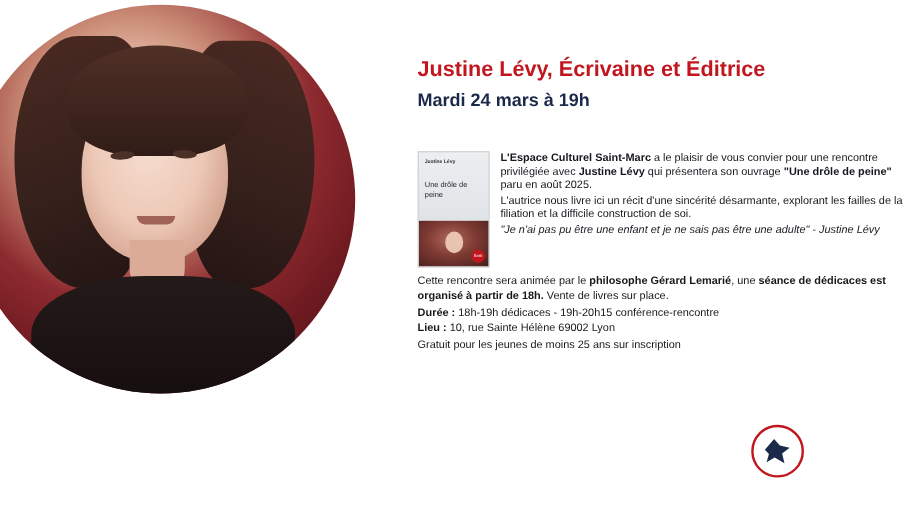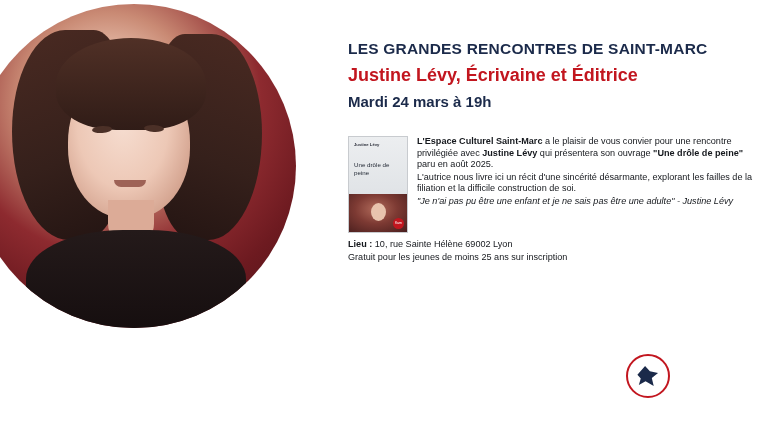--- a/index.html
+++ b/index.html
@@ -148,21 +148,21 @@
     font-size: 15px;
     font-weight: bold;
     color: #1b2a4a;
     white-space: nowrap;
   }
 
   
   .body-block {
     position: absolute;
     left: 0;
-    top: 136px;
+    top: 126px;
     width: 410px;
   }
   .book-row {
     display: flex;
     align-items: flex-start;
   }
   .book-cover {
     position: relative;
     flex: 0 0 auto;
     width: 60px;
@@ -328,21 +328,20 @@
       <div class="eye right"></div>
       <div class="mouth"></div>
       <div class="neck"></div>
       <div class="top-garment"></div>
     </div>
   </div>
 
   <div class="content">
 
     <div class="title-block">
-      <div class="kicker">LES GRANDES RENCONTRES DE SAINT-MARC</div>
       <div class="headline">Justine Lévy, Écrivaine et Éditrice</div>
       <div class="datetime">Mardi 24 mars à 19h</div>
     </div>
 
     <div class="body-block">
       <div class="book-row">
 
         <div class="book-cover">
           <div class="book-author">Justine Lévy</div>
           <div class="book-title">Une drôle de peine</div>
@@ -353,20 +352,22 @@
         </div>
 
         <div class="para-col">
           <p><b>L'Espace Culturel Saint-Marc</b><span> a le plaisir de vous convier pour une rencontre privilégiée avec </span><b>Justine Lévy</b><span> qui présentera son ouvrage </span><b>"Une drôle de peine"</b><span> paru en août 2025.</span></p>
           <p>L'autrice nous livre ici un récit d'une sincérité désarmante, explorant les failles de la filiation et la difficile construction de soi.</p>
           <p class="it">"Je n'ai pas pu être une enfant et je ne sais pas être une adulte" - Justine Lévy</p>
         </div>
       </div>
 
       <div class="after-block">
+        <p><span>Cette rencontre sera animée par le </span><b>philosophe Gérard Lemarié</b><span>, une </span><b>séance de dédicaces est organisé à partir de 18h.</b><span> Vente de livres sur place.</span></p>
+        <p><b>Durée :</b><span> 18h-19h dédicaces - 19h-20h15 conférence-rencontre</span></p>
         <p><b>Lieu :</b><span> 10, rue Sainte Hélène 69002 Lyon</span></p>
         <p>Gratuit pour les jeunes de moins 25 ans sur inscription</p>
       </div>
     </div>
 
     <div class="qr">
       <div class="qr-grid" id="qr-grid"><i></i><i></i><i></i><i></i><i></i><i></i><i></i><i style="background: rgb(255, 255, 255);"></i><i style="background: rgb(255, 255, 255);"></i><i style="background: rgb(255, 255, 255);"></i><i></i><i style="background: rgb(255, 255, 255);"></i><i style="background: rgb(255, 255, 255);"></i><i></i><i></i><i style="background: rgb(255, 255, 255);"></i><i style="background: rgb(255, 255, 255);"></i><i style="background: rgb(255, 255, 255);"></i><i></i><i></i><i></i><i></i><i></i><i></i><i></i><i></i><i style="background: rgb(255, 255, 255);"></i><i style="background: rgb(255, 255, 255);"></i><i style="background: rgb(255, 255, 255);"></i><i style="background: rgb(255, 255, 255);"></i><i style="background: rgb(255, 255, 255);"></i><i></i><i style="background: rgb(255, 255, 255);"></i><i></i><i></i><i style="background: rgb(255, 255, 255);"></i><i style="background: rgb(255, 255, 255);"></i><i style="background: rgb(255, 255, 255);"></i><i style="background: rgb(255, 255, 255);"></i><i style="background: rgb(255, 255, 255);"></i><i style="background: rgb(255, 255, 255);"></i><i style="background: rgb(255, 255, 255);"></i><i style="background: rgb(255, 255, 255);"></i><i></i><i style="background: rgb(255, 255, 255);"></i><i style="background: rgb(255, 255, 255);"></i><i style="background: rgb(255, 255, 255);"></i><i style="background: rgb(255, 255, 255);"></i><i style="background: rgb(255, 255, 255);"></i><i></i><i></i><i style="background: rgb(255, 255, 255);"></i><i></i><i></i><i></i><i style="background: rgb(255, 255, 255);"></i><i></i><i style="background: rgb(255, 255, 255);"></i><i style="background: rgb(255, 255, 255);"></i><i style="background: rgb(255, 255, 255);"></i><i></i><i style="background: rgb(255, 255, 255);"></i><i></i><i style="background: rgb(255, 255, 255);"></i><i></i><i></i><i style="background: rgb(255, 255, 255);"></i><i style="background: rgb(255, 255, 255);"></i><i></i><i style="background: rgb(255, 255, 255);"></i><i></i><i></i><i></i><i style="background: rgb(255, 255, 255);"></i><i></i><i></i><i style="background: rgb(255, 255, 255);"></i><i></i><i></i><i></i><i style="background: rgb(255, 255, 255);"></i><i></i><i style="background: rgb(255, 255, 255);"></i><i></i><i></i><i></i><i></i><i style="background: rgb(255, 255, 255);"></i><i></i><i style="background: rgb(255, 255, 255);"></i><i></i><i style="background: rgb(255, 255, 255);"></i><i style="background: rgb(255, 255, 255);"></i><i></i><i style="background: rgb(255, 255, 255);"></i><i></i><i></i><i></i><i style="background: rgb(255, 255, 255);"></i><i></i><i></i><i style="background: rgb(255, 255, 255);"></i><i></i><i></i><i></i><i style="background: rgb(255, 255, 255);"></i><i></i><i style="background: rgb(255, 255, 255);"></i><i style="background: rgb(255, 255, 255);"></i><i style="background: rgb(255, 255, 255);"></i><i></i><i></i><i style="background: rgb(255, 255, 255);"></i><i></i><i style="background: rgb(255, 255, 255);"></i><i style="background: rgb(255, 255, 255);"></i><i style="background: rgb(255, 255, 255);"></i><i style="background: rgb(255, 255, 255);"></i><i></i><i style="background: rgb(255, 255, 255);"></i><i></i><i></i><i></i><i style="background: rgb(255, 255, 255);"></i><i></i><i></i><i style="background: rgb(255, 255, 255);"></i><i style="background: rgb(255, 255, 255);"></i><i style="background: rgb(255, 255, 255);"></i><i style="background: rgb(255, 255, 255);"></i><i style="background: rgb(255, 255, 255);"></i><i></i><i style="background: rgb(255, 255, 255);"></i><i></i><i style="background: rgb(255, 255, 255);"></i><i></i><i style="background: rgb(255, 255, 255);"></i><i></i><i style="background: rgb(255, 255, 255);"></i><i style="background: rgb(255, 255, 255);"></i><i></i><i></i><i style="background: rgb(255, 255, 255);"></i><i></i><i style="background: rgb(255, 255, 255);"></i><i style="background: rgb(255, 255, 255);"></i><i style="background: rgb(255, 255, 255);"></i><i style="background: rgb(255, 255, 255);"></i><i style="background: rgb(255, 255, 255);"></i><i></i><i></i><i></i><i></i><i></i><i></i><i></i><i></i><i style="background: rgb(255, 255, 255);"></i><i></i><i></i><i></i><i></i><i style="background: rgb(255, 255, 255);"></i><i style="background: rgb(255, 255, 255);"></i><i></i><i style="background: rgb(255, 255, 255);"></i><i></i><i style="background: rgb(255, 255, 255);"></i><i></i><i></i><i></i><i></i><i></i><i></i><i></i><i style="background: rgb(255, 255, 255);"></i><i style="background: rgb(255, 255, 255);"></i><i style="background: rgb(255, 255, 255);"></i><i style="background: rgb(255, 255, 255);"></i><i style="background: rgb(255, 255, 255);"></i><i style="background: rgb(255, 255, 255);"></i><i style="background: rgb(255, 255, 255);"></i><i style="background: rgb(255, 255, 255);"></i><i></i><i></i><i></i><i></i><i></i><i style="background: rgb(255, 255, 255);"></i><i style="background: rgb(255, 255, 255);"></i><i style="background: rgb(255, 255, 255);"></i><i></i><i style="background: rgb(255, 255, 255);"></i><i style="background: rgb(255, 255, 255);"></i><i style="background: rgb(255, 255, 255);"></i><i style="background: rgb(255, 255, 255);"></i><i style="background: rgb(255, 255, 255);"></i><i style="background: rgb(255, 255, 255);"></i><i style="background: rgb(255, 255, 255);"></i><i style="background: rgb(255, 255, 255);"></i><i></i><i></i><i></i><i></i><i style="background: rgb(255, 255, 255);"></i><i></i><i style="background: rgb(255, 255, 255);"></i><i style="background: rgb(255, 255, 255);"></i><i></i><i style="background: rgb(255, 255, 255);"></i><i style="background: rgb(255, 255, 255);"></i><i></i><i></i><i></i><i style="background: rgb(255, 255, 255);"></i><i></i><i style="background: rgb(255, 255, 255);"></i><i></i><i></i><i style="background: rgb(255, 255, 255);"></i><i style="background: rgb(255, 255, 255);"></i><i></i><i style="background: rgb(255, 255, 255);"></i><i style="background: rgb(255, 255, 255);"></i><i style="background: rgb(255, 255, 255);"></i><i></i><i style="background: rgb(255, 255, 255);"></i><i style="background: rgb(255, 255, 255);"></i><i style="background: rgb(255, 255, 255);"></i><i style="background: rgb(255, 255, 255);"></i><i style="background: rgb(255, 255, 255);"></i><i style="background: rgb(255, 255, 255);"></i><i></i><i style="background: rgb(255, 255, 255);"></i><i></i><i></i><i></i><i></i><i style="background: rgb(255, 255, 255);"></i><i></i><i style="background: rgb(255, 255, 255);"></i><i></i><i style="background: rgb(255, 255, 255);"></i><i></i><i></i><i></i><i></i><i style="background: rgb(255, 255, 255);"></i><i></i><i style="background: rgb(255, 255, 255);"></i><i style="background: rgb(255, 255, 255);"></i><i style="background: rgb(255, 255, 255);"></i><i></i><i style="background: rgb(255, 255, 255);"></i><i style="background: rgb(255, 255, 255);"></i><i style="background: rgb(255, 255, 255);"></i><i style="background: rgb(255, 255, 255);"></i><i style="background: rgb(255, 255, 255);"></i><i></i><i style="background: rgb(255, 255, 255);"></i><i></i><i style="background: rgb(255, 255, 255);"></i><i style="background: rgb(255, 255, 255);"></i><i></i><i style="background: rgb(255, 255, 255);"></i><i></i><i></i><i style="background: rgb(255, 255, 255);"></i><i></i><i></i><i style="background: rgb(255, 255, 255);"></i><i></i><i></i><i></i><i></i><i></i><i></i><i></i><i></i><i style="background: rgb(255, 255, 255);"></i><i style="background: rgb(255, 255, 255);"></i><i></i><i style="background: rgb(255, 255, 255);"></i><i></i><i></i><i style="background: rgb(255, 255, 255);"></i><i style="background: rgb(255, 255, 255);"></i><i style="background: rgb(255, 255, 255);"></i><i style="background: rgb(255, 255, 255);"></i><i style="background: rgb(255, 255, 255);"></i><i style="background: rgb(255, 255, 255);"></i><i></i><i></i><i style="background: rgb(255, 255, 255);"></i><i style="background: rgb(255, 255, 255);"></i><i style="background: rgb(255, 255, 255);"></i><i></i><i style="background: rgb(255, 255, 255);"></i><i></i><i style="background: rgb(255, 255, 255);"></i><i></i><i></i><i></i><i style="background: rgb(255, 255, 255);"></i><i style="background: rgb(255, 255, 255);"></i><i style="background: rgb(255, 255, 255);"></i><i style="background: rgb(255, 255, 255);"></i><i></i><i></i><i style="background: rgb(255, 255, 255);"></i><i style="background: rgb(255, 255, 255);"></i><i></i><i></i><i></i><i style="background: rgb(255, 255, 255);"></i><i style="background: rgb(255, 255, 255);"></i><i></i><i style="background: rgb(255, 255, 255);"></i><i style="background: rgb(255, 255, 255);"></i><i style="background: rgb(255, 255, 255);"></i><i style="background: rgb(255, 255, 255);"></i><i></i><i></i><i style="background: rgb(255, 255, 255);"></i><i></i><i></i><i style="background: rgb(255, 255, 255);"></i><i></i><i></i><i></i><i style="background: rgb(255, 255, 255);"></i><i></i><i></i><i style="background: rgb(255, 255, 255);"></i><i></i><i style="background: rgb(255, 255, 255);"></i><i style="background: rgb(255, 255, 255);"></i><i></i><i></i><i></i><i style="background: rgb(255, 255, 255);"></i><i style="background: rgb(255, 255, 255);"></i><i></i><i></i><i style="background: rgb(255, 255, 255);"></i><i style="background: rgb(255, 255, 255);"></i><i></i><i></i><i style="background: rgb(255, 255, 255);"></i><i style="background: rgb(255, 255, 255);"></i><i style="background: rgb(255, 255, 255);"></i><i></i><i></i><i></i><i></i><i></i><i></i><i></i><i style="background: rgb(255, 255, 255);"></i><i></i><i></i><i></i><i style="background: rgb(255, 255, 255);"></i><i></i><i></i><i></i><i></i><i></i><i style="background: rgb(255, 255, 255);"></i><i style="background: rgb(255, 255, 255);"></i><i></i><i style="background: rgb(255, 255, 255);"></i><i></i><i style="background: rgb(255, 255, 255);"></i><i style="background: rgb(255, 255, 255);"></i><i></i><i style="background: rgb(255, 255, 255);"></i><i style="background: rgb(255, 255, 255);"></i><i></i><i></i><i style="background: rgb(255, 255, 255);"></i><i style="background: rgb(255, 255, 255);"></i><i></i><i></i><i style="background: rgb(255, 255, 255);"></i><i style="background: rgb(255, 255, 255);"></i><i style="background: rgb(255, 255, 255);"></i><i></i><i style="background: rgb(255, 255, 255);"></i><i></i><i style="background: rgb(255, 255, 255);"></i><i style="background: rgb(255, 255, 255);"></i><i style="background: rgb(255, 255, 255);"></i><i style="background: rgb(255, 255, 255);"></i><i></i><i style="background: rgb(255, 255, 255);"></i><i style="background: rgb(255, 255, 255);"></i><i style="background: rgb(255, 255, 255);"></i><i style="background: rgb(255, 255, 255);"></i><i></i><i></i><i></i><i></i><i style="background: rgb(255, 255, 255);"></i><i style="background: rgb(255, 255, 255);"></i><i style="background: rgb(255, 255, 255);"></i><i style="background: rgb(255, 255, 255);"></i><i style="background: rgb(255, 255, 255);"></i><i style="background: rgb(255, 255, 255);"></i><i></i><i></i><i></i><i style="background: rgb(255, 255, 255);"></i><i style="background: rgb(255, 255, 255);"></i><i style="background: rgb(255, 255, 255);"></i><i style="background: rgb(255, 255, 255);"></i><i style="background: rgb(255, 255, 255);"></i><i style="background: rgb(255, 255, 255);"></i><i style="background: rgb(255, 255, 255);"></i><i></i><i></i><i></i><i></i><i></i><i style="background: rgb(255, 255, 255);"></i><i style="background: rgb(255, 255, 255);"></i><i style="background: rgb(255, 255, 255);"></i><i style="background: rgb(255, 255, 255);"></i><i style="background: rgb(255, 255, 255);"></i><i style="background: rgb(255, 255, 255);"></i><i style="background: rgb(255, 255, 255);"></i><i style="background: rgb(255, 255, 255);"></i><i style="background: rgb(255, 255, 255);"></i><i style="background: rgb(255, 255, 255);"></i><i></i><i></i><i></i><i style="background: rgb(255, 255, 255);"></i><i style="background: rgb(255, 255, 255);"></i><i></i><i style="background: rgb(255, 255, 255);"></i><i></i><i style="background: rgb(255, 255, 255);"></i><i></i><i></i><i style="background: rgb(255, 255, 255);"></i><i style="background: rgb(255, 255, 255);"></i><i style="background: rgb(255, 255, 255);"></i><i style="background: rgb(255, 255, 255);"></i><i></i><i></i><i></i><i></i><i></i><i></i><i></i><i></i><i style="background: rgb(255, 255, 255);"></i><i style="background: rgb(255, 255, 255);"></i><i style="background: rgb(255, 255, 255);"></i><i></i><i style="background: rgb(255, 255, 255);"></i><i style="background: rgb(255, 255, 255);"></i><i style="background: rgb(255, 255, 255);"></i><i></i><i></i><i style="background: rgb(255, 255, 255);"></i><i></i><i style="background: rgb(255, 255, 255);"></i><i></i><i></i><i></i><i></i><i></i><i style="background: rgb(255, 255, 255);"></i><i></i><i style="background: rgb(255, 255, 255);"></i><i style="background: rgb(255, 255, 255);"></i><i style="background: rgb(255, 255, 255);"></i><i style="background: rgb(255, 255, 255);"></i><i style="background: rgb(255, 255, 255);"></i><i></i><i style="background: rgb(255, 255, 255);"></i><i style="background: rgb(255, 255, 255);"></i><i></i><i></i><i></i><i style="background: rgb(255, 255, 255);"></i><i></i><i></i><i></i><i style="background: rgb(255, 255, 255);"></i><i style="background: rgb(255, 255, 255);"></i><i style="background: rgb(255, 255, 255);"></i><i style="background: rgb(255, 255, 255);"></i><i style="background: rgb(255, 255, 255);"></i><i style="background: rgb(255, 255, 255);"></i><i style="background: rgb(255, 255, 255);"></i><i></i><i style="background: rgb(255, 255, 255);"></i><i></i><i style="background: rgb(255, 255, 255);"></i><i></i><i></i><i></i><i style="background: rgb(255, 255, 255);"></i><i></i><i style="background: rgb(255, 255, 255);"></i><i style="background: rgb(255, 255, 255);"></i><i style="background: rgb(255, 255, 255);"></i><i style="background: rgb(255, 255, 255);"></i><i></i><i style="background: rgb(255, 255, 255);"></i><i style="background: rgb(255, 255, 255);"></i><i></i><i></i><i></i><i></i><i style="background: rgb(255, 255, 255);"></i><i style="background: rgb(255, 255, 255);"></i><i style="background: rgb(255, 255, 255);"></i><i></i><i style="background: rgb(255, 255, 255);"></i><i style="background: rgb(255, 255, 255);"></i><i></i><i></i><i style="background: rgb(255, 255, 255);"></i><i></i><i></i><i></i><i style="background: rgb(255, 255, 255);"></i><i></i><i style="background: rgb(255, 255, 255);"></i><i style="background: rgb(255, 255, 255);"></i><i></i><i></i><i style="background: rgb(255, 255, 255);"></i><i></i><i></i><i style="background: rgb(255, 255, 255);"></i><i style="background: rgb(255, 255, 255);"></i><i style="background: rgb(255, 255, 255);"></i><i style="background: rgb(255, 255, 255);"></i><i style="background: rgb(255, 255, 255);"></i><i></i><i></i><i></i><i></i><i></i><i style="background: rgb(255, 255, 255);"></i><i></i><i style="background: rgb(255, 255, 255);"></i><i></i><i></i><i></i><i style="background: rgb(255, 255, 255);"></i><i></i><i style="background: rgb(255, 255, 255);"></i><i></i><i style="background: rgb(255, 255, 255);"></i><i></i><i></i><i></i><i style="background: rgb(255, 255, 255);"></i><i></i><i style="background: rgb(255, 255, 255);"></i><i style="background: rgb(255, 255, 255);"></i><i></i><i></i><i></i><i></i><i style="background: rgb(255, 255, 255);"></i><i></i><i></i><i style="background: rgb(255, 255, 255);"></i><i></i><i style="background: rgb(255, 255, 255);"></i><i style="background: rgb(255, 255, 255);"></i><i style="background: rgb(255, 255, 255);"></i><i style="background: rgb(255, 255, 255);"></i><i style="background: rgb(255, 255, 255);"></i><i></i><i style="background: rgb(255, 255, 255);"></i><i style="background: rgb(255, 255, 255);"></i><i></i><i style="background: rgb(255, 255, 255);"></i><i style="background: rgb(255, 255, 255);"></i><i></i><i></i><i></i><i style="background: rgb(255, 255, 255);"></i><i style="background: rgb(255, 255, 255);"></i><i style="background: rgb(255, 255, 255);"></i><i style="background: rgb(255, 255, 255);"></i><i></i><i></i><i style="background: rgb(255, 255, 255);"></i><i style="background: rgb(255, 255, 255);"></i><i style="background: rgb(255, 255, 255);"></i><i style="background: rgb(255, 255, 255);"></i><i></i><i></i><i></i><i></i><i></i><i></i><i></i><i style="background: rgb(255, 255, 255);"></i><i style="background: rgb(255, 255, 255);"></i><i style="background: rgb(255, 255, 255);"></i><i style="background: rgb(255, 255, 255);"></i><i></i><i></i><i></i><i></i><i style="background: rgb(255, 255, 255);"></i><i></i><i style="background: rgb(255, 255, 255);"></i><i></i><i></i><i></i><i style="background: rgb(255, 255, 255);"></i><i></i><i style="background: rgb(255, 255, 255);"></i><i style="background: rgb(255, 255, 255);"></i></div>
     </div>
 
     <div class="logo">

